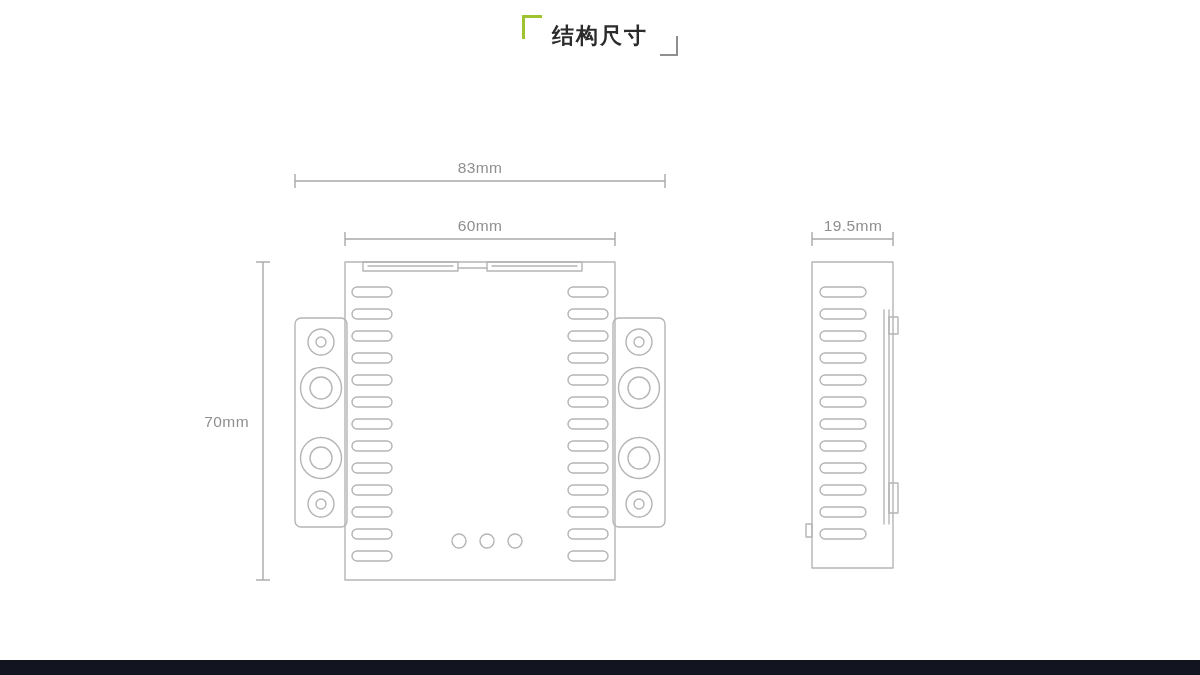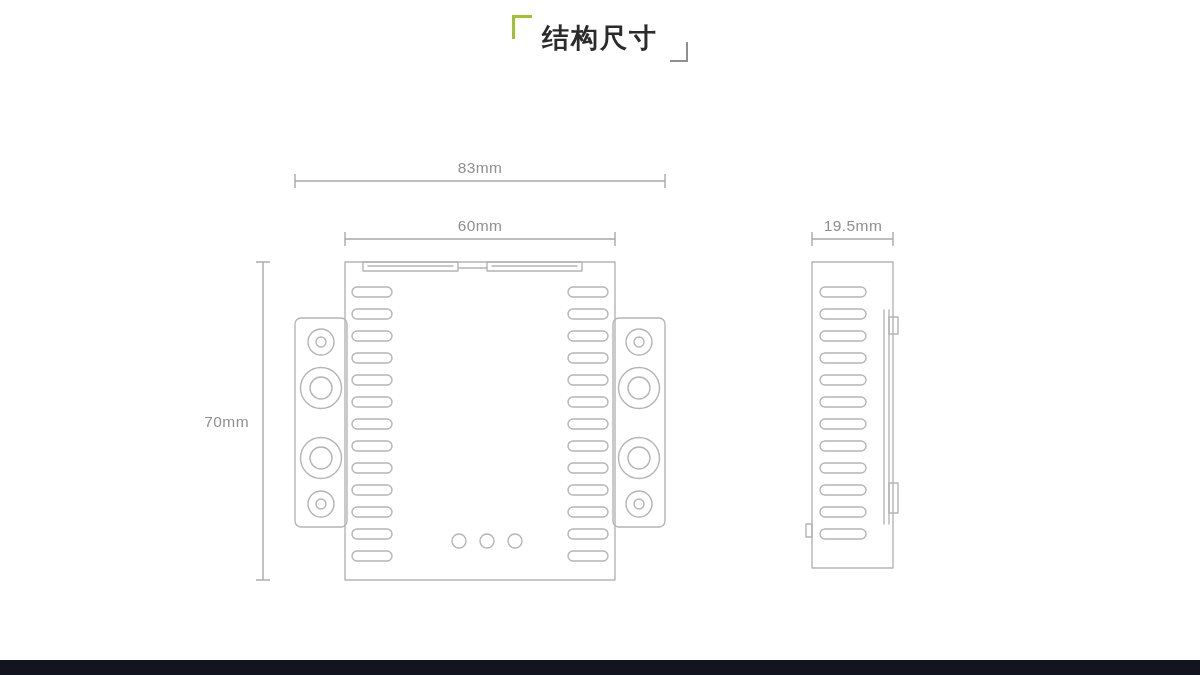--- a/index.html
+++ b/index.html
@@ -11,21 +11,21 @@
     font-family:"Liberation Sans",sans-serif;
   }
   
   .title-row{
     position:absolute;top:20px;left:0;right:0;
     display:flex;justify-content:center;
   }
   .title-inner{position:relative;padding:2px 4px;}
   .title{
     margin:0;
-    font-size:27px;line-height:1.25;
+    font-size:22px;line-height:1.25;
     font-weight:700;
     letter-spacing:2px;
     color:var(--title_text,#2b2b2b);
     font-family:"Liberation Sans",sans-serif;
   }
   .bracket-tl{
     position:absolute;left:-26px;top:-5px;
     width:17px;height:21px;
     border-top:3px solid var(--accent_green,#9ec32f);
     border-left:3px solid var(--accent_green,#9ec32f);

